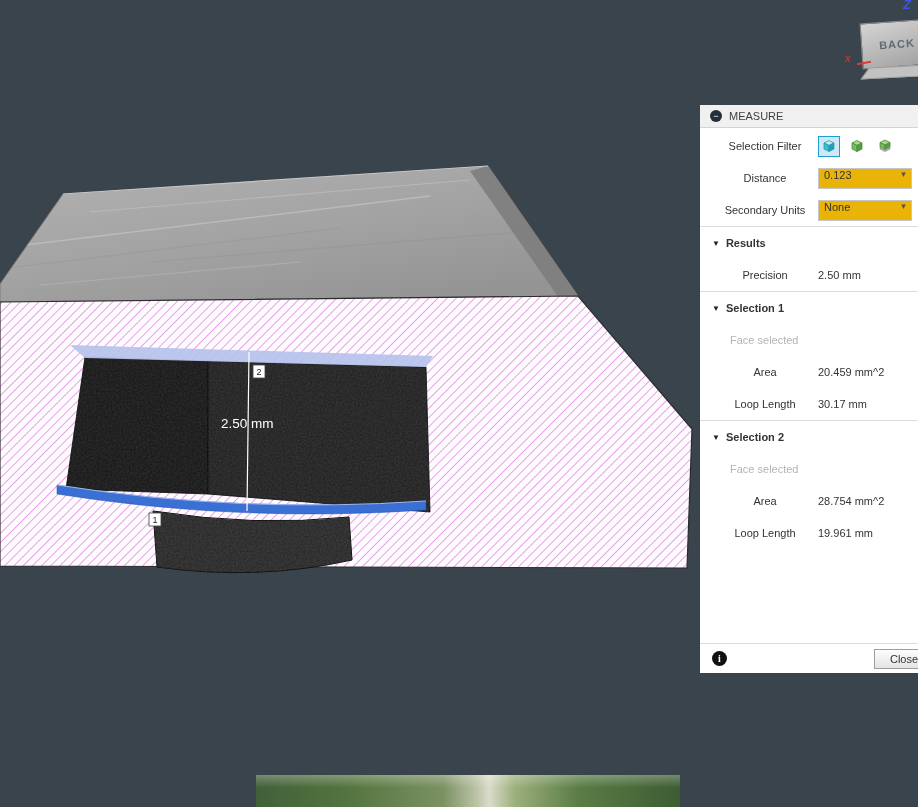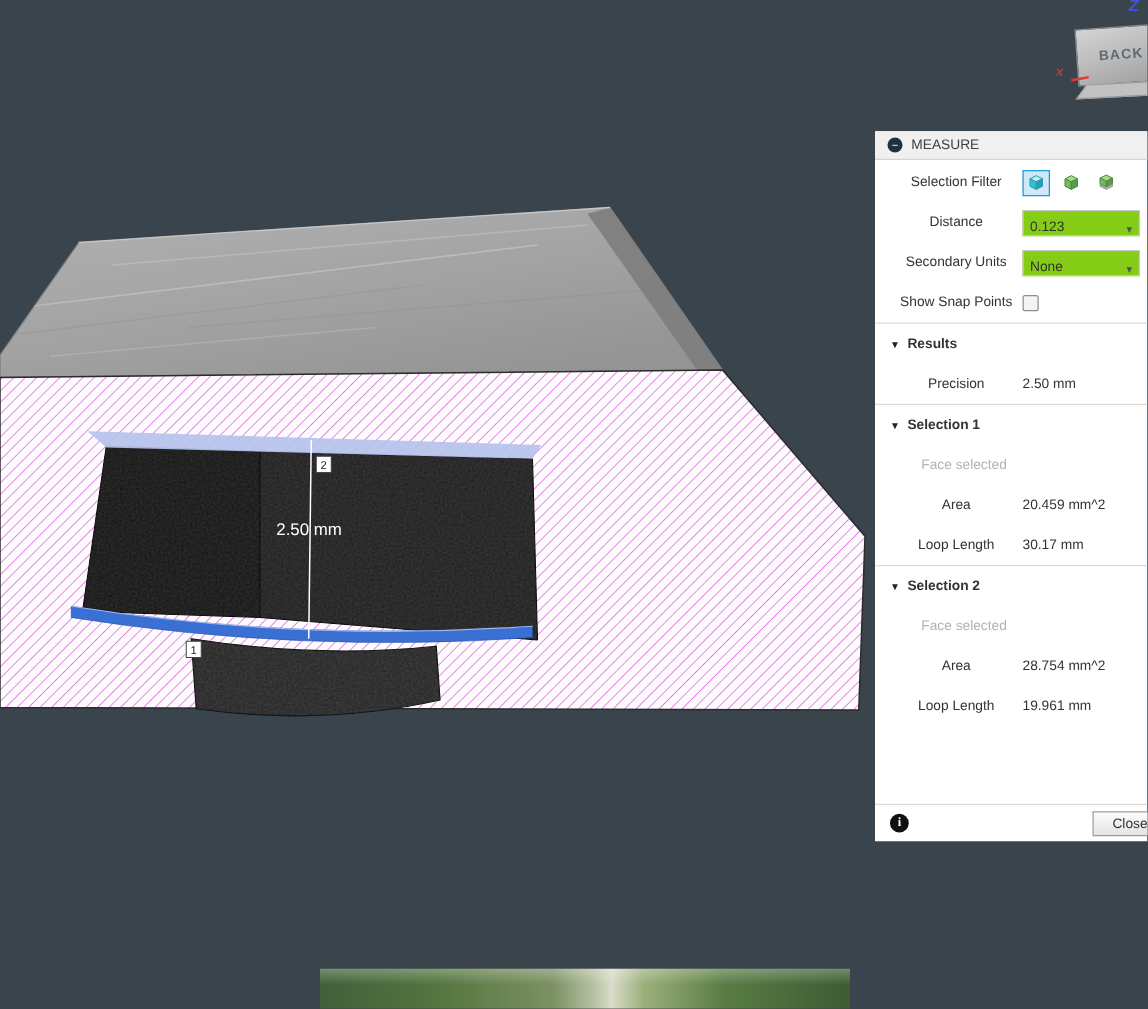--- a/index.html
+++ b/index.html
@@ -48,22 +48,22 @@
     height: 23px; flex: none; background: #f0f0f0; border-bottom: 1px solid #d4d4d4;
     display: flex; align-items: center; gap: 7px; padding-left: 10px; color: #3f3f3f;
   }
   .collapse-dot {
     width: 12px; height: 12px; border-radius: 50%; background: #22303c; color: #fff;
     display: flex; align-items: center; justify-content: center; font-size: 9px; line-height: 1;
   }
   .settings { padding-top: 2px; }
   .row, .kv { height: 32px; display: flex; align-items: center; padding-left: 12px; padding-right: 6px; }
   .lbl { width: 106px; flex: none; color: #333; text-align: center; }
-  .muted-row { height: 32px; display: flex; align-items: center; padding-left: 12px; color: #b3b3b3; margin-left: 25px; }
-  .dropdown { width: 96px; height: 21px; border: 1px solid #c6c6c6; background: #84cc16; display: flex; align-items: flex-end; cursor: default; }
+  .muted-row { height: 32px; display: flex; align-items: center; padding-left: 30px; color: #b3b3b3; }
+  .dropdown { width: 96px; height: 21px; border: 1px solid #c6c6c6; background: #eab308; display: flex; align-items: flex-start; cursor: default; }
   .dd-value { flex: 1; padding-left: 5px; color: #333; }
   .dd-arrow { width: 15px; text-align: center; color: #555; font-size: 9px; }
   .filters { display: flex; gap: 6px; }
   .filter-btn { width: 22px; height: 21px; border: 1px solid transparent; background: transparent; display: flex; align-items: center; justify-content: center; padding: 0; }
   .filter-btn.selected { background: #cfe8f8; border-color: #1f9cd8; }
   .undo { color: #1a6fd4; font-size: 16px; line-height: 1; }
   .checkbox { width: 13px; height: 13px; border: 1px solid #8f8f8f; background: #f3f3f3; border-radius: 2px; }
   .sec { border-top: 1px solid #dcdcdc; }
   .sec-h { height: 32px; display: flex; align-items: center; gap: 6px; padding-left: 12px; font-weight: bold; }
   .tri { font-size: 8px; color: #222; }
@@ -213,24 +213,20 @@
 
     <div class="row">
       <span class="lbl">Secondary Units</span>
       <span class="dropdown">
         <span class="dd-value">None</span>
         <span class="dd-arrow">▾</span>
       </span>
     </div>
 
 
-    <div class="row">
-      <span class="lbl">Show Snap Points</span>
-      <span class="checkbox"></span>
-    </div>
   </div>
 
   <div class="sec">
     <div class="sec-h">
       <span class="tri">▼</span>
       <span>Results</span>
     </div>
     <div class="kv">
       <span class="lbl">Precision</span>
       <span class="val">2.50 mm</span>

